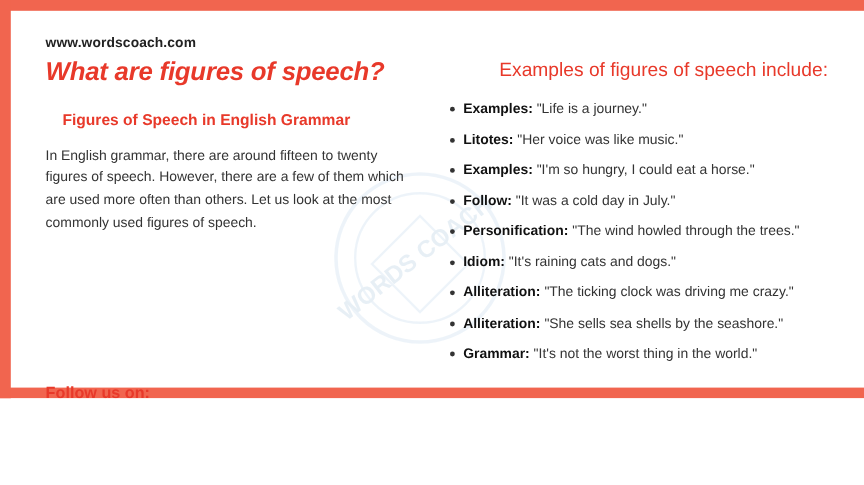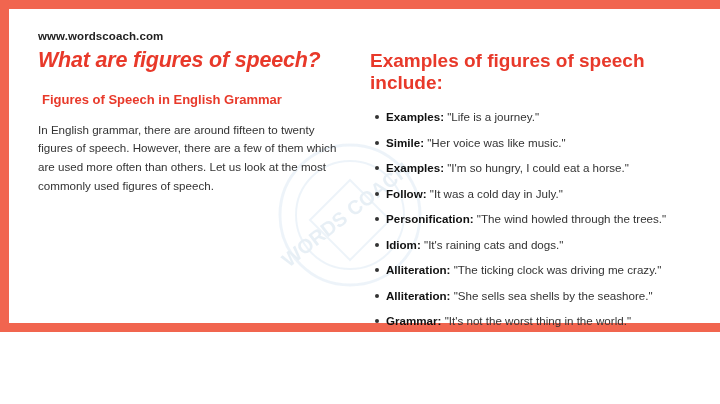--- a/index.html
+++ b/index.html
@@ -73,21 +73,21 @@
     letter-spacing: -.2px;
     font-style: italic;
   }
   p.body-text {
     margin: 12px 0 0 0;
     font-size: 11.6px;
     line-height: 1.62;
     color: #333333;
   }
   h2.subtitle {
-    margin: 18px 0 0 4px;
+    margin: 18px 0 0 14px;
     font-size: 13px;
     font-weight: bold;
     color: #e8392a;
     line-height: 1.3;
   }
   h3.follow {
     margin: 0;
     font-size: 13.5px;
     font-weight: bold;
     color: #e8392a;
@@ -120,23 +120,24 @@
 
   
   .right-col {
     position: absolute;
     left: 370px;
     top: 50px;
     width: 320px;
   }
   .right-col h2 {
     margin: 0;
-    font-size: 19px;
-    font-weight: bold;
-    color: #e8392a;
+    font-size: 16px;
+    font-weight: normal;
+    color: #e8392a;
+    text-align: right;
   }
   ul.examples {
     margin: 14px 0 0 0;
     padding: 0 0 0 16px;
     list-style: none;
   }
   ul.examples li {
     position: relative;
     font-size: 11.6px;
     line-height: 1.6;
@@ -178,20 +179,21 @@
     </svg>
   </div>
 
   <div class="left-col">
     <h1 class="title">What are figures of speech?</h1>
     <h2 class="subtitle">Figures of Speech in English Grammar</h2>
     <p class="body-text">In English grammar, there are around fifteen to twenty figures of speech. However, there are a few of them which are used more often than others. Let us look at the most commonly used figures of speech.</p>
   </div>
 
   <div class="follow-block">
+    <h3 class="follow">Follow us on:</h3>
     <div class="social-row">
 
       <div class="social s-play">
         <svg width="20" height="22" viewBox="0 0 20 22">
           <polygon points="2,1 13,11 2,21" fill="#34a853"></polygon>
           <polygon points="2,1 13,11 17.5,8.2" fill="#fbbc04"></polygon>
           <polygon points="2,21 13,11 17.5,13.8" fill="#ea4335"></polygon>
           <polygon points="17.5,8.2 19.6,11 17.5,13.8 13,11" fill="#4285f4"></polygon>
         </svg>
       </div>
@@ -224,21 +226,21 @@
   </div>
 
   <div class="right-col">
     <h2>Examples of figures of speech include:</h2>
     <ul class="examples">
       <li>
         <b>Examples:</b> 
         <span>"Life is a journey."</span>
       </li>
       <li>
-        <b>Simile:</b> 
+        <b>Litotes:</b> 
         <span>"Her voice was like music."</span>
       </li>
       <li>
         <b>Examples:</b> 
         <span>"I'm so hungry, I could eat a horse."</span>
       </li>
       <li>
         <b>Follow:</b> 
         <span>"It was a cold day in July."</span>
       </li>

